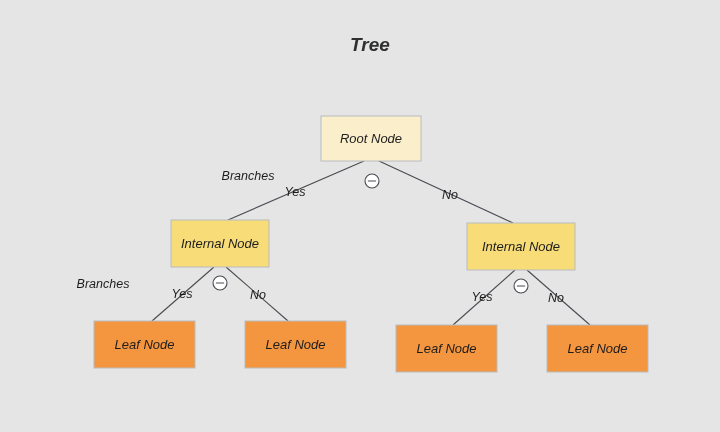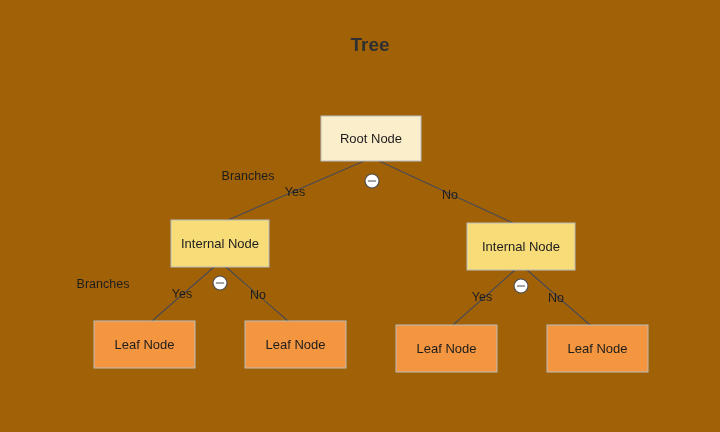--- a/index.html
+++ b/index.html
@@ -4,23 +4,24 @@
 <style>
   html, body {
     margin: 0;
     padding: 0;
     background: #ffffff;
   }
   #canvas {
     position: relative;
     width: 720px;
     height: 432px;
-    background: #a16207;
+    background: #e5e5e5;
     overflow: hidden;
     font-family: "Liberation Sans", sans-serif;
+    font-style: italic;
   }
   #diagram-svg {
     position: absolute;
     left: 0;
     top: 0;
     width: 720px;
     height: 432px;
     display: block;
   }
   .title-text {

